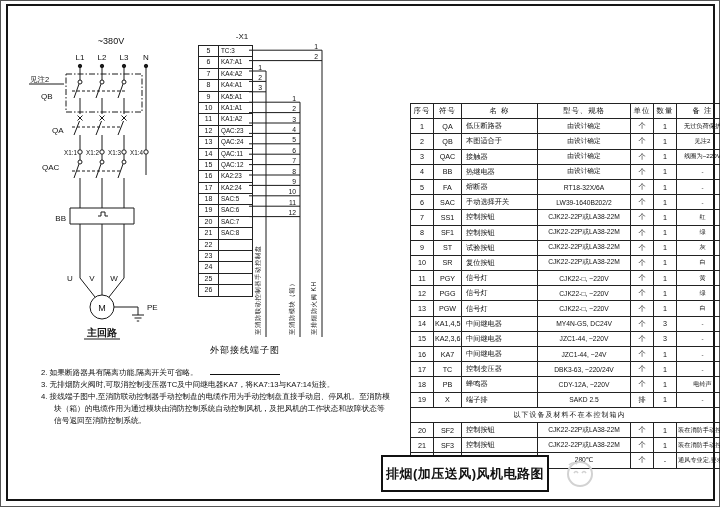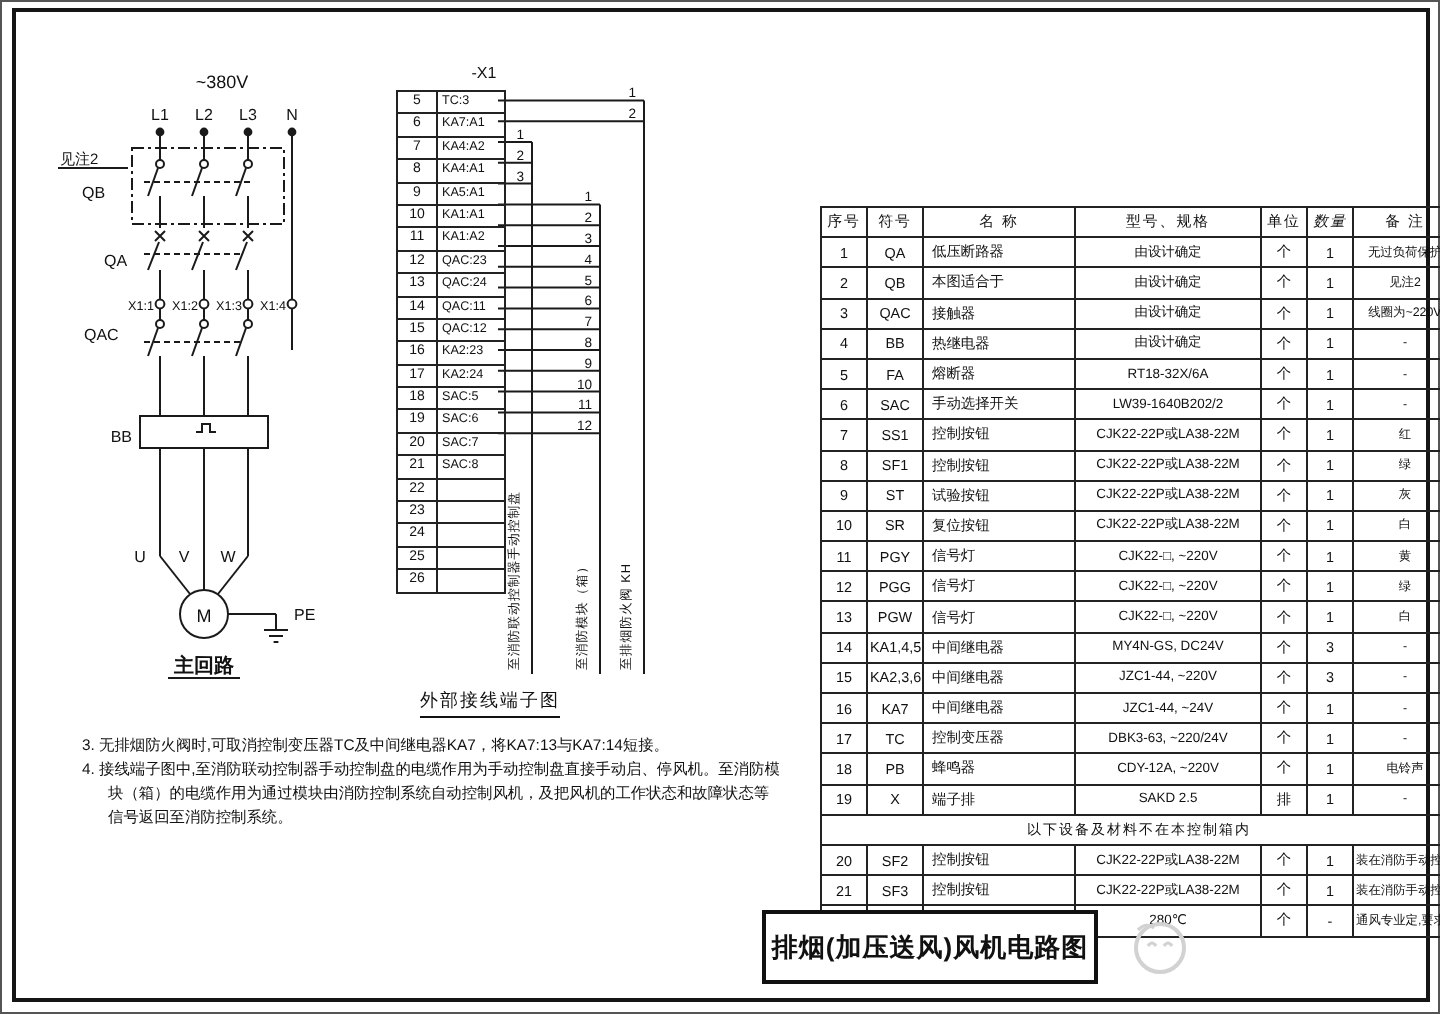--- a/index.html
+++ b/index.html
@@ -14,21 +14,21 @@
 
   
   .terminal-diagram{position:absolute;left:190px;top:32px;width:148px;height:335px;}
   .x1-label{position:absolute;left:22px;top:0;width:60px;text-align:center;font-size:8px;}
   .t-table{position:absolute;left:8px;top:13px;border-left:1px solid #222;border-top:1px solid #222;}
   .t-row{display:flex;}
   .t-no{width:19px;height:10.4px;border-right:1px solid #222;border-bottom:1px solid #222;font-size:7px;text-align:center;line-height:10.4px;}
   .t-lab{width:31px;height:10.4px;border-right:1px solid #222;border-bottom:1px solid #222;font-size:6.3px;line-height:10.6px;padding-left:2px;white-space:nowrap;}
   .t-wires{position:absolute;left:0;top:0;}
   .vtext{position:absolute;transform-origin:0 0;transform:rotate(-90deg);white-space:nowrap;font-size:6.4px;line-height:8px;letter-spacing:0.5px;}
-  .t-caption{position:absolute;left:20px;top:312px;font-size:9px;letter-spacing:1px;border-bottom:1.2px solid #111;padding-bottom:1px;}
+  .t-caption{position:absolute;left:20px;top:312px;font-size:9px;letter-spacing:1px;border-bottom:1.2px solid #111;padding-bottom:17px;}
 
   
   .notes{position:absolute;left:16px;top:367px;width:374px;font-size:7.7px;line-height:1.55;}
   .note-item{padding-left:38px;text-indent:-38px;}
   .note-item.sub{text-indent:-13px;padding-left:38px;}
 
   
   .parts-table{position:absolute;left:410px;top:103px;border-collapse:collapse;table-layout:fixed;width:297px;}
   .parts-table td,.parts-table th{border:1px solid #222;height:14.2px;font-size:7.2px;font-weight:normal;text-align:center;padding:0 1px;overflow:hidden;white-space:nowrap;}
   .parts-table th{font-size:7.4px;letter-spacing:1px;}
@@ -289,33 +289,34 @@
         <div class="t-lab"></div>
       </div>
     </div>
   <div class="t-caption">外部接线端子图</div>
 <div class="vtext" style="left: 120px; top: 303px;">至排烟防火阀 KH</div>
     <div class="vtext" style="left: 64px; top: 303px;">至消防联动控制器手动控制盘</div>
     <div class="vtext" style="left: 98px; top: 303px;">至消防模块（箱）</div>
   </div>
 
 <div class="notes">
+    <div class="note-item sub">2. 如果断路器具有隔离功能,隔离开关可省略。</div>
     <div class="note-item sub">3. 无排烟防火阀时,可取消控制变压器TC及中间继电器KA7，将KA7:13与KA7:14短接。</div>
     <div class="note-item sub">4. 接线端子图中,至消防联动控制器手动控制盘的电缆作用为手动控制盘直接手动启、停风机。至消防模块（箱）的电缆作用为通过模块由消防控制系统自动控制风机，及把风机的工作状态和故障状态等信号返回至消防控制系统。</div>
   </div>
 
 <table class="parts-table">
     <tbody>
       <tr>
         <th style="width: 20px;">序号</th>
         <th style="width: 25px;">符号</th>
         <th style="width: 73px;">名  称</th>
         <th style="width: 90px;">型号、规格</th>
         <th style="width: 20px; margin-top: 24px;">单位</th>
-        <th style="width: 20px; font-style: italic;">数量</th>
+        <th style="width: 20px;">数量</th>
         <th style="width: 49px;">备  注</th>
       </tr>
       <tr>
         <td style="width: 20px;">1</td>
         <td style="width: 25px;">QA</td>
         <td class="name" style="width: 73px;">低压断路器</td>
         <td class="model" style="width: 90px;">由设计确定</td>
         <td style="width: 20px;">个</td>
         <td style="width: 20px;">1</td>
         <td class="remark" style="width: 49px;">无过负荷保护</td>

